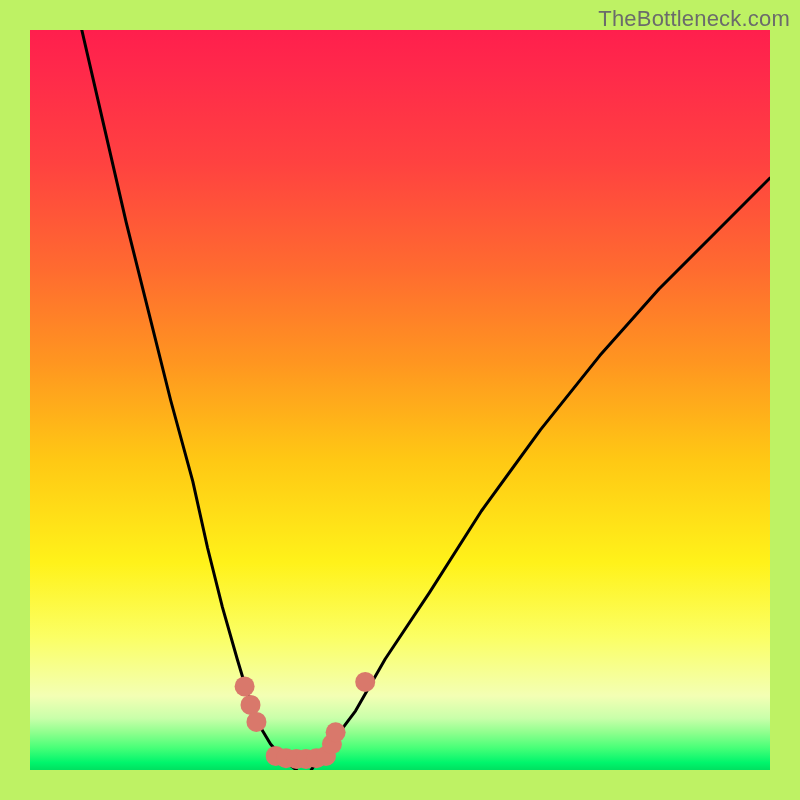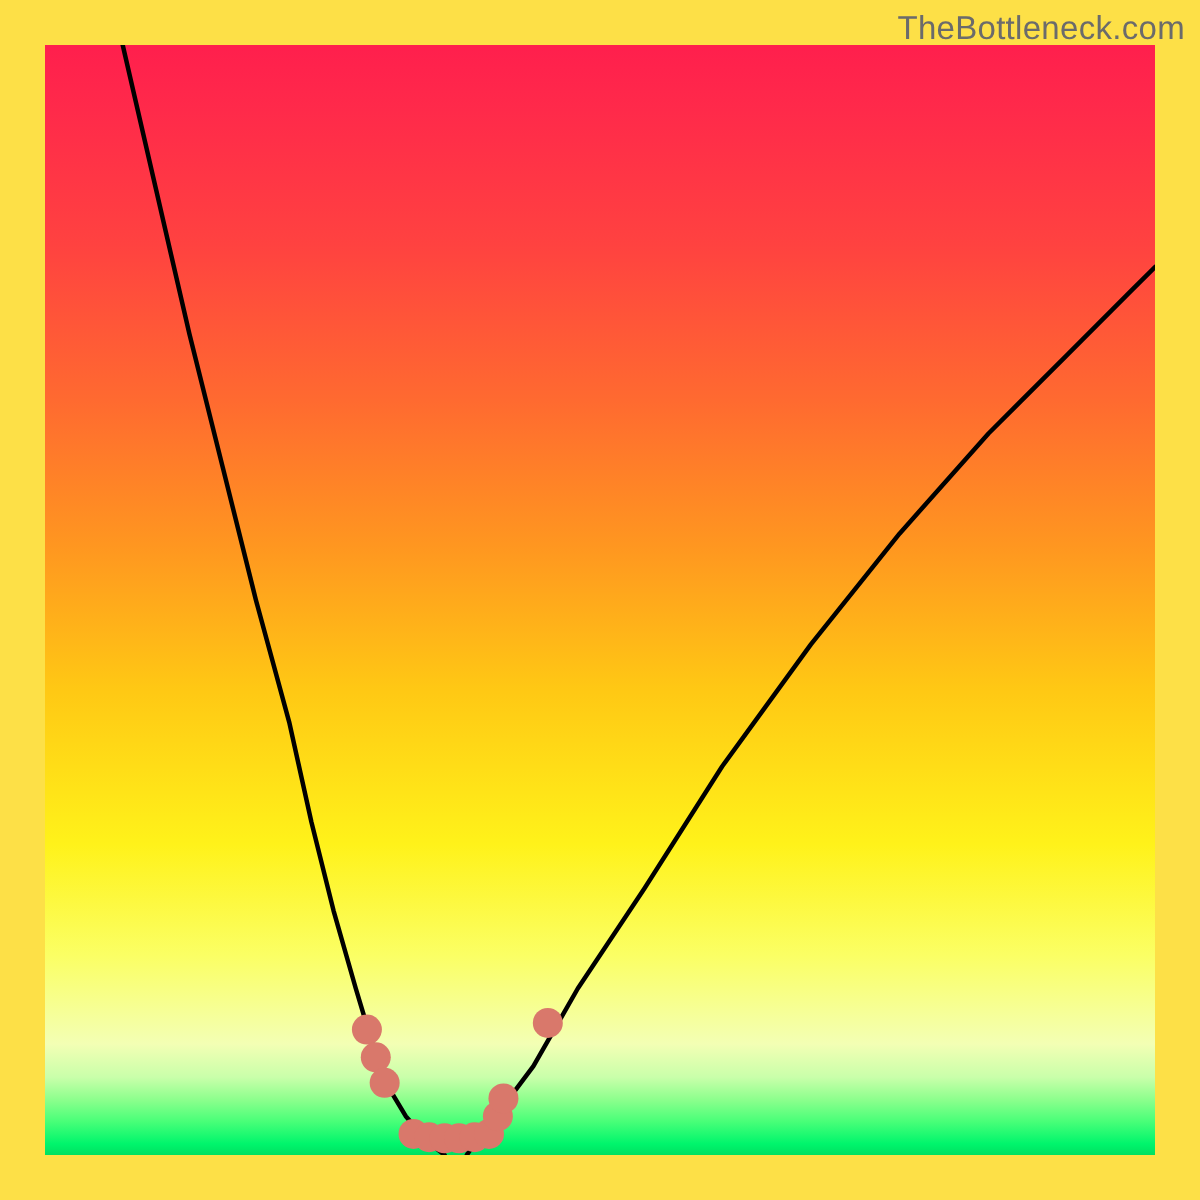--- a/index.html
+++ b/index.html
@@ -8,21 +8,21 @@
     width: 800px;
     height: 800px;
     overflow: hidden;
     background: #000;
     font-family: Arial, Helvetica, sans-serif;
   }
   .frame {
     position: absolute;
     left: 0; top: 0;
     width: 800px; height: 800px;
-    background: #fde047;
+    background: #bef264;
   }
   .plot {
     position: absolute;
     left: 30px;
     top: 30px;
     width: 740px;
     height: 740px;
     overflow: hidden;
   }
   .gradient {

